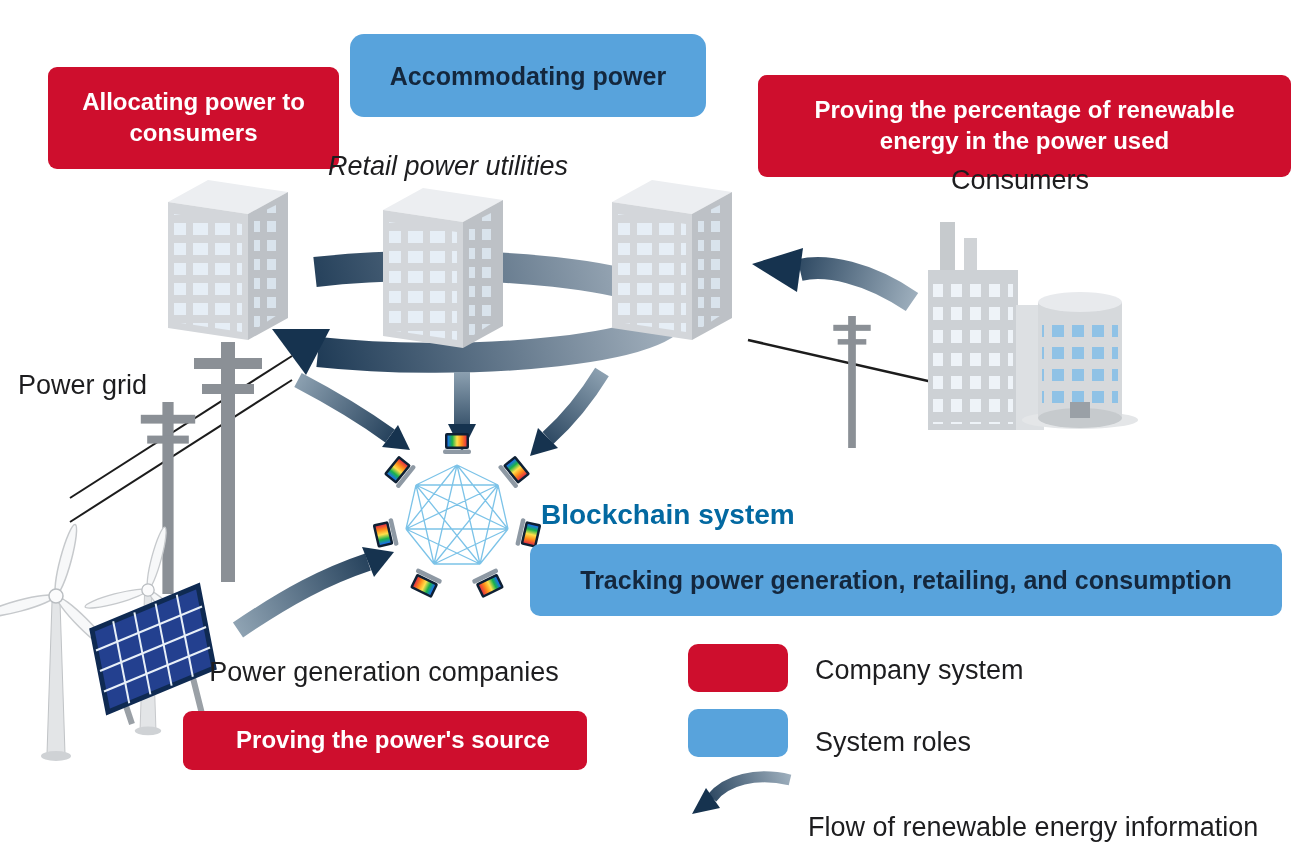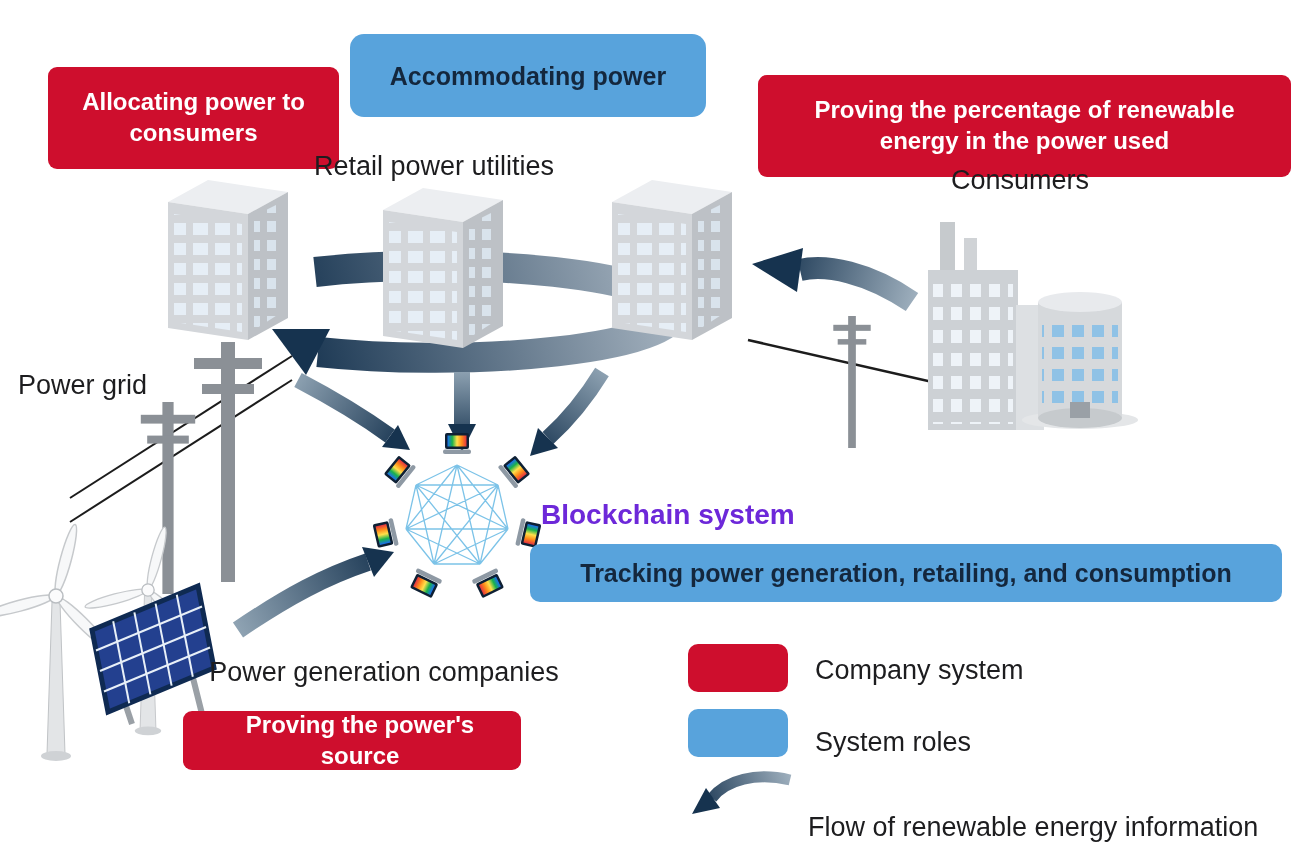--- a/index.html
+++ b/index.html
@@ -9,21 +9,21 @@
   }
   #canvas-svg{position:absolute;left:0;top:0;z-index:1}
   .box{
     position:absolute;z-index:3;display:flex;align-items:center;justify-content:center;
     text-align:center;font-weight:700;line-height:1.28;padding:8px 16px;box-sizing:border-box;
   }
   .box-red{background:var(--red,#ce0e2d);color:#ffffff;border-radius:9px;font-size:24px}
   .box-blue{background:var(--blue,#58a3dc);color:var(--navy,#14273d);border-radius:14px;font-size:25px}
   .lbl{position:absolute;z-index:3;color:#1d1d1f;font-size:27px;white-space:nowrap}
   .lbl-center{text-align:center}
-  .lbl-bold{font-weight:700;font-size:28px;color:#6d28d9}
+  .lbl-bold{font-weight:700;font-size:28px;color:#0369a1}
   .swatch{position:absolute;z-index:3;border-radius:10px}
   .swatch-red{background:var(--red,#ce0e2d)}
   .swatch-blue{background:var(--blue,#58a3dc)}
 </style>
 </head>
 <body>
 
 <svg id="canvas-svg" width="1300" height="845" viewBox="0 0 1300 845">
   <defs>
     <linearGradient id="gSw" gradientUnits="userSpaceOnUse" x1="700" y1="250" x2="290" y2="355">
@@ -219,33 +219,33 @@
     <polygon points="692,814 706,788 720,808" fill="#16334f"></polygon>
   </g>
 </svg>
 
 <div class="box box-red" style="left:48px;top:31px;width:291px;height:102px;margin-top:36px;">Allocating power to consumers</div>
 
 <div class="box box-blue" style="left:350px;top:34px;width:356px;height:83px;">Accommodating power</div>
 
 <div class="box box-red" style="left:758px;top:31px;width:533px;height:102px;margin-top:44px;">Proving the percentage of renewable energy in the power used</div>
 
-<div class="lbl lbl-center" style="left:284px;top:151px;width:300px;">Retail power utilities</div>
+<div class="lbl lbl-center" style="left:298px;top:151px;width:300px;font-style:italic;">Retail power utilities</div>
 
 <div class="lbl lbl-center" style="left:930px;top:165px;width:180px;">Consumers</div>
 
 <div class="lbl" style="left:18px;top:370px;">Power grid</div>
 
 <div class="lbl lbl-bold" style="left:541px;top:499px;">Blockchain system</div>
 
-<div class="box box-blue" style="left:530px;top:544px;width:752px;height:58px;border-radius:10px;">Tracking power generation, retailing, and consumption</div>
+<div class="box box-blue" style="left:530px;top:544px;width:752px;height:72px;border-radius:10px;">Tracking power generation, retailing, and consumption</div>
 
 <div class="lbl lbl-center" style="left:186px;top:657px;width:396px;">Power generation companies</div>
 
-<div class="box box-red" style="left:183px;top:711px;width:338px;height:59px;padding-left:32px;">Proving the power's source</div>
+<div class="box box-red" style="left:183px;top:711px;width:404px;height:59px;padding-left:32px;">Proving the power's source</div>
 
 <div class="swatch swatch-red" style="left:688px;top:644px;width:100px;height:48px;"></div>
 <div class="lbl" style="left:815px;top:655px;">Company system</div>
 
 <div class="swatch swatch-blue" style="left:688px;top:709px;width:100px;height:48px;"></div>
 <div class="lbl" style="left:815px;top:720px;margin-top:7px;">System roles</div>
 
 <div class="lbl" style="left:808px;top:796px;margin-top:16px;">Flow of renewable energy information</div>
 
 </body></html>

